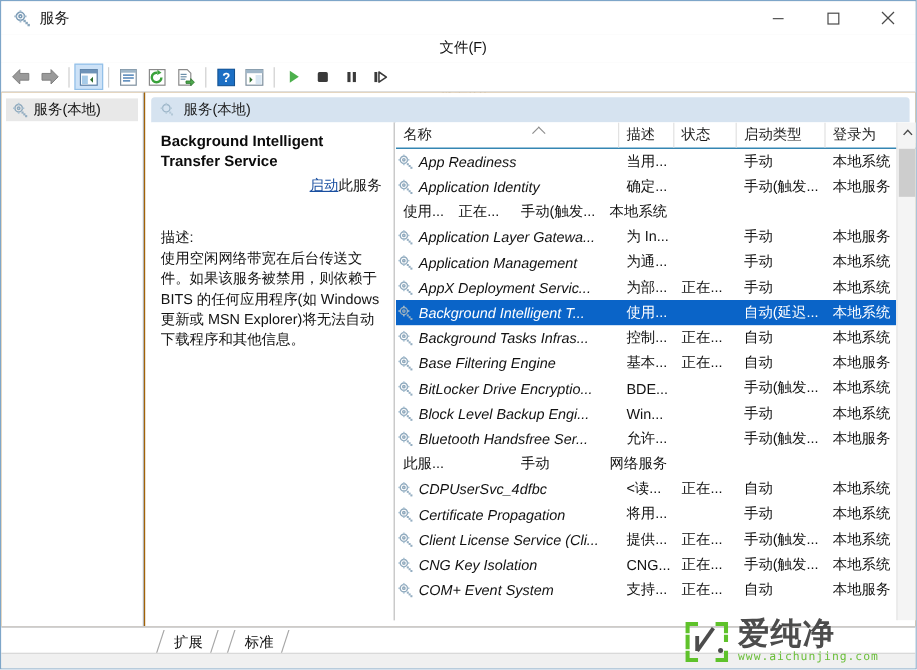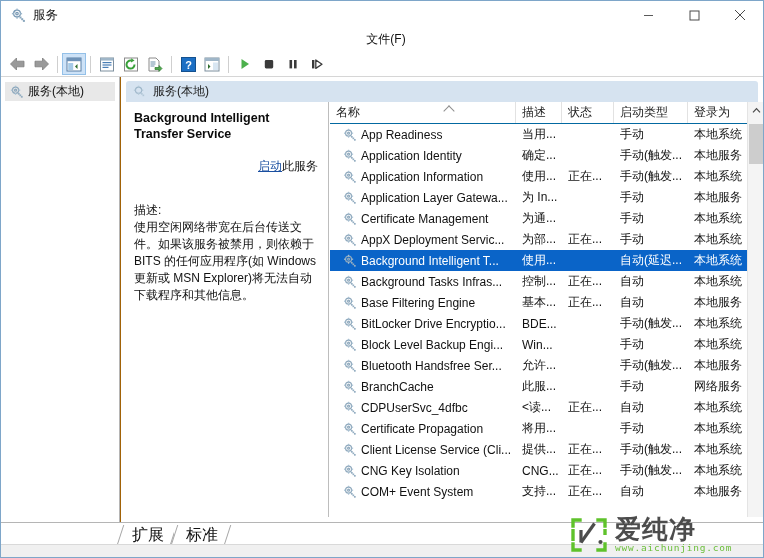--- a/index.html
+++ b/index.html
@@ -116,21 +116,21 @@
   
   .detail-pane {
     position: absolute; left: 5px; top: 25px; width: 203px; height: 415px;
     background: #ffffff;
     border-right: 1px solid #bdbdbd;
     padding: 8px 10px 0 8px;
     overflow: hidden;
   }
   .detail-title {
     font-size: 12.5px; font-weight: bold; color: #0b0b0b;
-    line-height: 16px; margin-bottom: 16px;
+    line-height: 16px; margin-bottom: 4px;
   }
   .detail-action {
     font-size: 12px; color: #111111; line-height: 16px; margin-bottom: 28px; text-align: right;
   }
   .detail-action .lnk {
     color: #1a4fa0; text-decoration: underline; cursor: pointer;
   }
   .detail-desc-label {
     font-size: 12px; color: #111; line-height: 17px;
   }
@@ -172,21 +172,21 @@
   .rows {
     position: absolute; left: 0; top: 22px; width: 417px; height: 393px;
     overflow: hidden;
   }
   .row {
     height: 21px; display: flex; align-items: center;
     font-size: 12px; color: #111111; white-space: nowrap;
   }
   .row.selected { background: #0a64c8; color: #ffffff; }
   .cell { overflow: hidden; padding-left: 6px; }
-  .c-name   { width: 186px; display:flex; align-items:center; padding-left: 12px;}
+  .c-name   { width: 186px; display:flex; align-items:center; padding-left: 0; font-style: italic;}
   .c-name .svc-ico { width: 15px; height: 15px; margin-right: 4px; flex:none; position: relative;}
   .c-desc   { width: 46px; }
   .c-status { width: 52px; }
   .c-start  { width: 74px; }
   .c-logon  { width: 58px; }
 
   
   .vscroll {
     position: absolute; right: 0; top: 0; width: 16px; height: 415px;
     background: #f4f4f4; border-left: 1px solid #e4e4e4;
@@ -206,23 +206,24 @@
     background: #ffffff;
     border-top: 1px solid #b5b5b5;
   }
   .tabstrip {
     position: absolute; left: 119px; top: 0; height: 22px;
     display: flex; align-items: flex-end;
   }
   .tab {
     position: relative;
     height: 20px; padding: 0 10px 0 12px;
-    font-size: 16px; color: #111;
+    font-size: 12px; color: #111;
     display: flex; align-items: center;
     background: #ffffff;
+    margin-left: 13px;
   }
   .tab::before {
     content: ""; position: absolute; left: 0; top: 0;
     width: 10px; height: 20px;
     border-left: 1px solid #a6a6a6;
     transform: skewX(-18deg);
   }
   .tab::after {
     content: ""; position: absolute; right: 0; top: 0;
     width: 10px; height: 20px;
@@ -518,40 +519,20 @@
                     </g>
                   </svg></span>
                 <span>Application Identity</span>
               </div>
               <div class="cell c-desc">确定...</div>
               <div class="cell c-status"></div>
               <div class="cell c-start">手动(触发...</div>
               <div class="cell c-logon">本地服务</div>
             </div>
             <div class="row">
-              <div class="cell c-name">
-                <span class="svc-ico"><svg width="15" height="15" viewBox="0 0 16 16">
-                    <g fill="none" stroke="#8fa9bd" stroke-width="1.25">
-                      <circle cx="7" cy="6.6" r="3.2"></circle>
-                      <circle cx="7" cy="6.6" r="1.05"></circle>
-                    </g>
-                    <g fill="#a8c0d2">
-                      <rect x="6.35" y="1.9" width="1.3" height="1.8"></rect>
-                      <rect x="6.35" y="9.6" width="1.3" height="1.8"></rect>
-                      <rect x="2.1" y="5.95" width="1.8" height="1.3"></rect>
-                      <rect x="10.1" y="5.95" width="1.8" height="1.3"></rect>
-                    </g>
-                    <g fill="#93adc1">
-                      <rect x="9.6" y="9.6" width="1.8" height="1.8"></rect>
-                      <rect x="11.2" y="11.2" width="1.8" height="1.8"></rect>
-                      <rect x="12.8" y="12.8" width="1.8" height="1.8"></rect>
-                    </g>
-                  </svg></span>
-                <span>Application Information</span>
-              </div>
               <div class="cell c-desc">使用...</div>
               <div class="cell c-status">正在...</div>
               <div class="cell c-start">手动(触发...</div>
               <div class="cell c-logon">本地系统</div>
             </div>
             <div class="row">
               <div class="cell c-name">
                 <span class="svc-ico"><svg width="15" height="15" viewBox="0 0 16 16">
                     <g fill="none" stroke="#8fa9bd" stroke-width="1.25">
                       <circle cx="7" cy="6.6" r="3.2"></circle>
@@ -588,21 +569,21 @@
                       <rect x="6.35" y="9.6" width="1.3" height="1.8"></rect>
                       <rect x="2.1" y="5.95" width="1.8" height="1.3"></rect>
                       <rect x="10.1" y="5.95" width="1.8" height="1.3"></rect>
                     </g>
                     <g fill="#93adc1">
                       <rect x="9.6" y="9.6" width="1.8" height="1.8"></rect>
                       <rect x="11.2" y="11.2" width="1.8" height="1.8"></rect>
                       <rect x="12.8" y="12.8" width="1.8" height="1.8"></rect>
                     </g>
                   </svg></span>
-                <span>Certificate Management</span>
+                <span>Application Management</span>
               </div>
               <div class="cell c-desc">为通...</div>
               <div class="cell c-status"></div>
               <div class="cell c-start">手动</div>
               <div class="cell c-logon">本地系统</div>
             </div>
             <div class="row">
               <div class="cell c-name">
                 <span class="svc-ico"><svg width="15" height="15" viewBox="0 0 16 16">
                     <g fill="none" stroke="#8fa9bd" stroke-width="1.25">
@@ -778,40 +759,20 @@
                     </g>
                   </svg></span>
                 <span>Bluetooth Handsfree Ser...</span>
               </div>
               <div class="cell c-desc">允许...</div>
               <div class="cell c-status"></div>
               <div class="cell c-start">手动(触发...</div>
               <div class="cell c-logon">本地服务</div>
             </div>
             <div class="row">
-              <div class="cell c-name">
-                <span class="svc-ico"><svg width="15" height="15" viewBox="0 0 16 16">
-                    <g fill="none" stroke="#8fa9bd" stroke-width="1.25">
-                      <circle cx="7" cy="6.6" r="3.2"></circle>
-                      <circle cx="7" cy="6.6" r="1.05"></circle>
-                    </g>
-                    <g fill="#a8c0d2">
-                      <rect x="6.35" y="1.9" width="1.3" height="1.8"></rect>
-                      <rect x="6.35" y="9.6" width="1.3" height="1.8"></rect>
-                      <rect x="2.1" y="5.95" width="1.8" height="1.3"></rect>
-                      <rect x="10.1" y="5.95" width="1.8" height="1.3"></rect>
-                    </g>
-                    <g fill="#93adc1">
-                      <rect x="9.6" y="9.6" width="1.8" height="1.8"></rect>
-                      <rect x="11.2" y="11.2" width="1.8" height="1.8"></rect>
-                      <rect x="12.8" y="12.8" width="1.8" height="1.8"></rect>
-                    </g>
-                  </svg></span>
-                <span>BranchCache</span>
-              </div>
               <div class="cell c-desc">此服...</div>
               <div class="cell c-status"></div>
               <div class="cell c-start">手动</div>
               <div class="cell c-logon">网络服务</div>
             </div>
             <div class="row">
               <div class="cell c-name">
                 <span class="svc-ico"><svg width="15" height="15" viewBox="0 0 16 16">
                     <g fill="none" stroke="#8fa9bd" stroke-width="1.25">
                       <circle cx="7" cy="6.6" r="3.2"></circle>

